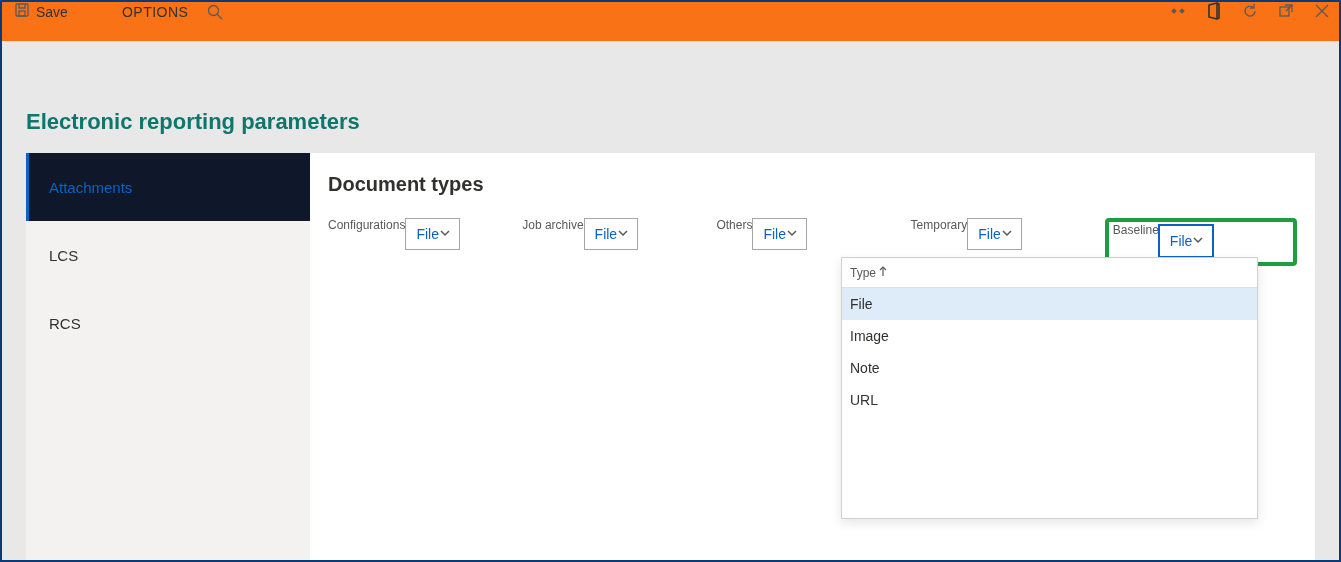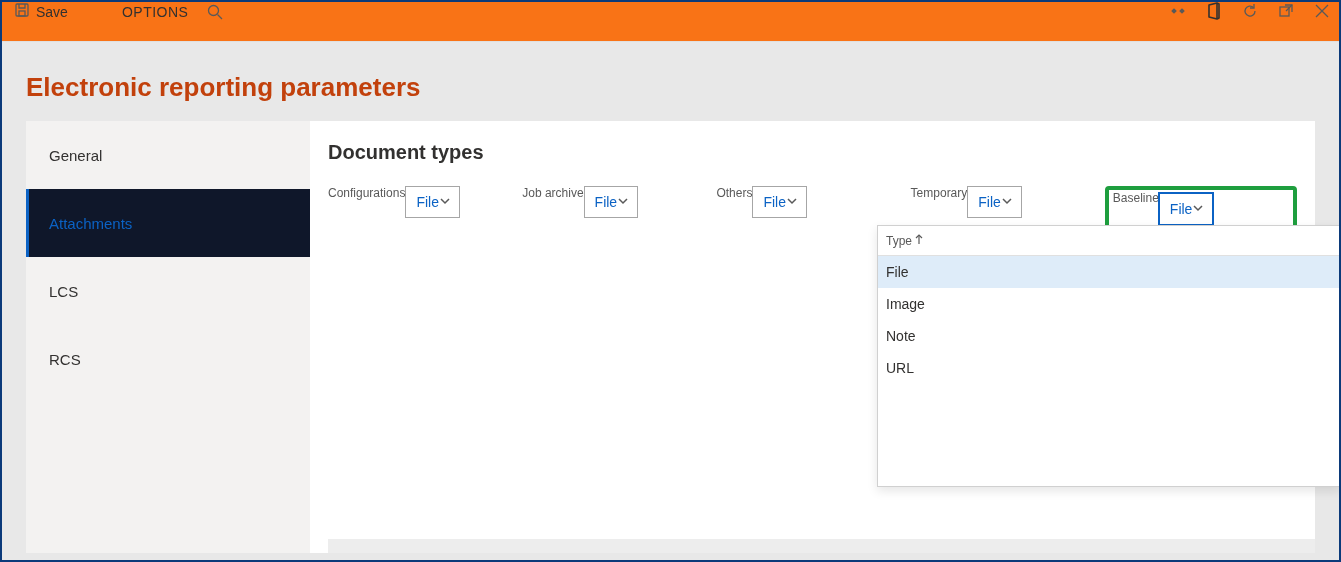--- a/index.html
+++ b/index.html
@@ -29,24 +29,25 @@
     .save-btn svg { width: 16px; height: 16px; }
     .options-btn { font-size: 14px; letter-spacing: 0.5px; cursor: pointer; color: #323130; margin-left: 36px; }
     .icon-btn { width: 18px; height: 18px; display: inline-flex; align-items: center; justify-content: center; cursor: pointer; color: #595959; }
     .icon-btn svg { width: 18px; height: 18px; }
     
     .page-body {
       padding: 30px 24px 0 24px;
       height: calc(100% - 40px);
     }
     .page-title {
-      font-size: 26px;
+      font-size: 22px;
       font-weight: 700;
-      color: #c2410c;
+      color: #0f766e;
       margin-bottom: 18px;
+      margin-top: 37px;
     }
     .form-area {
       display: flex;
       height: calc(100% - 56px);
     }
     
     .tabs {
       width: 284px;
       background: #f3f2f1;
       display: flex;
@@ -117,25 +118,24 @@
       flex: 1;
     }
     .highlight-box .field-label { margin-top: -2px; }
     .highlight-box .field-control { border: 1px solid #0b62c4; }
     .chevron svg { width: 12px; height: 12px; }
     
     .dropdown-popup {
       position: absolute;
       top: 104px;
       left: 531px;
-      width: 464px;
+      width: 417px;
       background: #fff;
       border: 1px solid #d0d0d0;
       box-shadow: 0 4px 10px rgba(0,0,0,0.1);
-      margin-left: 36px;
     }
     .popup-headers {
       display: flex;
       height: 30px;
       align-items: center;
       padding: 0 6px 0 6px;
       border-bottom: 1px solid #e0e0e0;
       font-size: 12px;
       color: #595959;
     }
@@ -213,23 +213,20 @@
         </svg>
       </span>
   </div>
 </div>
 
 <div class="page-body">
   <h1 class="page-title">Electronic reporting parameters</h1>
 
   <div class="form-area">
     <div class="tabs">
-      <div class="tab-item">
-          <span>General</span>
-        </div>
       <div class="tab-item active">
           <span>Attachments</span>
         </div>
       <div class="tab-item">
           <span>LCS</span>
         </div>
       <div class="tab-item">
           <span>RCS</span>
         </div>
     </div>

